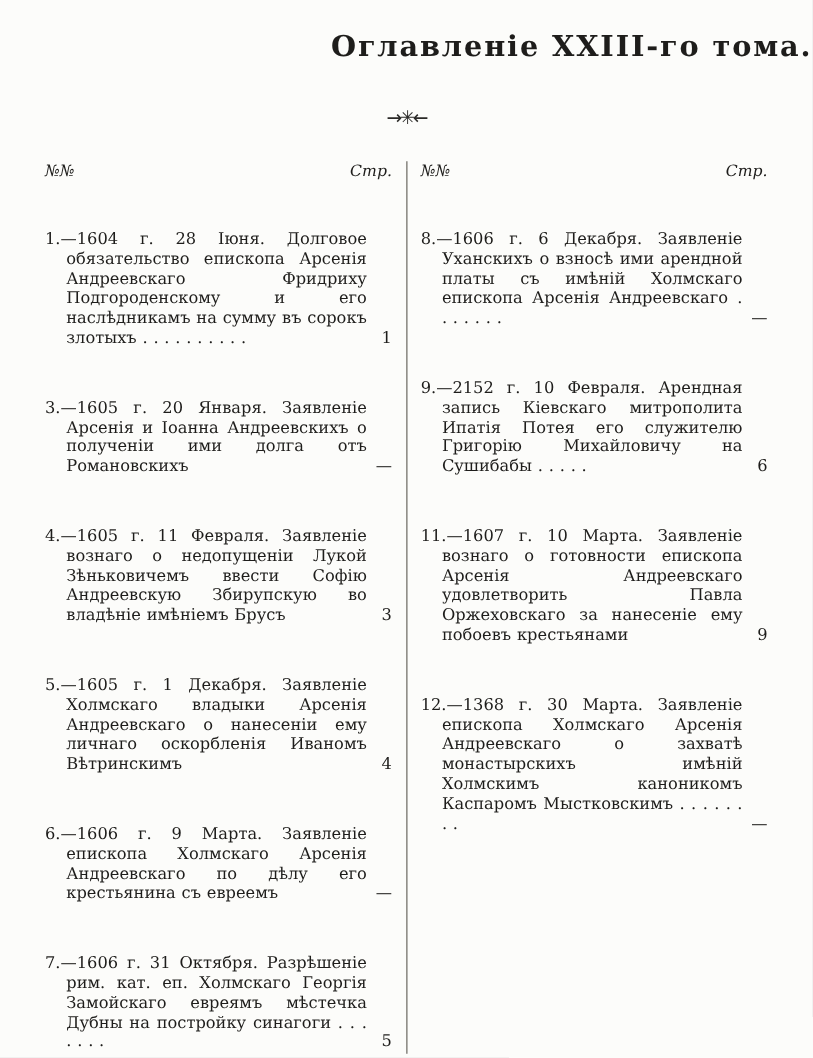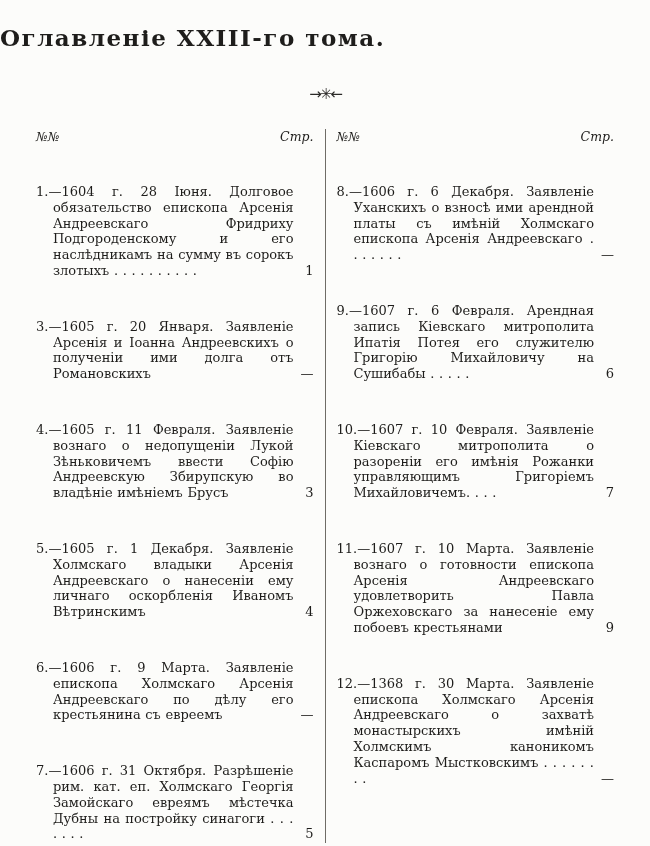--- a/index.html
+++ b/index.html
@@ -12,24 +12,25 @@
     width: 650px;
     height: 846px;
     margin: 0 auto;
     background: #fcfcfa;
     color: #1e1d1b;
     font-family: "DejaVu Serif", serif;
     overflow: hidden;
   }
   .title {
     margin: 24px 0 0 0;
-    text-align: left;
+    text-align: right;
     font-size: 23px;
     font-weight: bold;
     letter-spacing: 1.5px;
+    padding-left: 48px;
   }
   .ornament {
     margin-top: 34px;
     text-align: center;
     font-family: "DejaVu Sans", sans-serif;
     font-size: 15px;
     letter-spacing: -2px;
     color: #2a2927;
   }
   .columns {
@@ -124,28 +125,24 @@
       <span>№№</span>
       <span>Стр.</span>
     </div>
     <div class="entries">
   <div class="entry">
     <span class="num">8.—</span><span class="text">1606 г. 6 Декабря. Заявленіе Уханскихъ о взносѣ ими арендной платы съ имѣній Холмскаго епископа Арсенія Андреевскаго . . . . . . .</span>
     <span class="pg">—</span>
   </div>
 
   <div class="entry">
-    <span class="num">9.—</span><span class="text">1607 г. 6 Февраля. Арендная запись Кіевскаго митрополита Ипатія Потея его служителю Григорію Михайловичу на Сушибабы . . . . .</span>
+    <span class="num">9.—</span><span class="text">2152 г. 10 Февраля. Арендная запись Кіевскаго митрополита Ипатія Потея его служителю Григорію Михайловичу на Сушибабы . . . . .</span>
     <span class="pg">6</span>
   </div>
 
-  <div class="entry">
-    <span class="num">10.—</span><span class="text">1607 г. 10 Февраля. Заявленіе Кіевскаго митрополита о разореніи его имѣнія Рожанки управляющимъ Григоріемъ Михайловичемъ. . . .</span>
-    <span class="pg">7</span>
-  </div>
 
   <div class="entry">
     <span class="num">11.—</span><span class="text">1607 г. 10 Марта. Заявленіе вознаго о готовности епископа Арсенія Андреевскаго удовлетворить Павла Оржеховскаго за нанесеніе ему побоевъ крестьянами</span>
     <span class="pg">9</span>
   </div>
 
   <div class="entry">
     <span class="num">12.—</span><span class="text">1368 г. 30 Марта. Заявленіе епископа Холмскаго Арсенія Андреевскаго о захватѣ монастырскихъ имѣній Холмскимъ каноникомъ Каспаромъ Мыстковскимъ . . . . . . . .</span>
     <span class="pg">—</span>
   </div>

